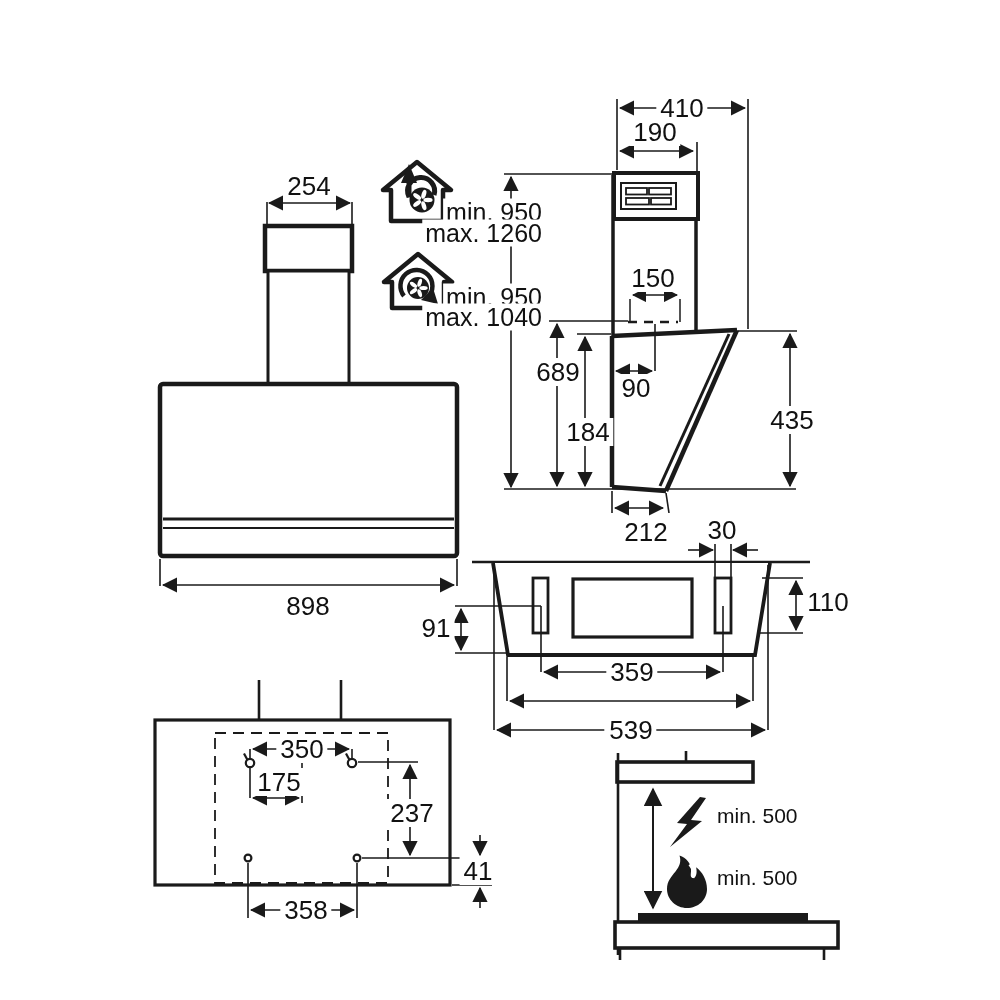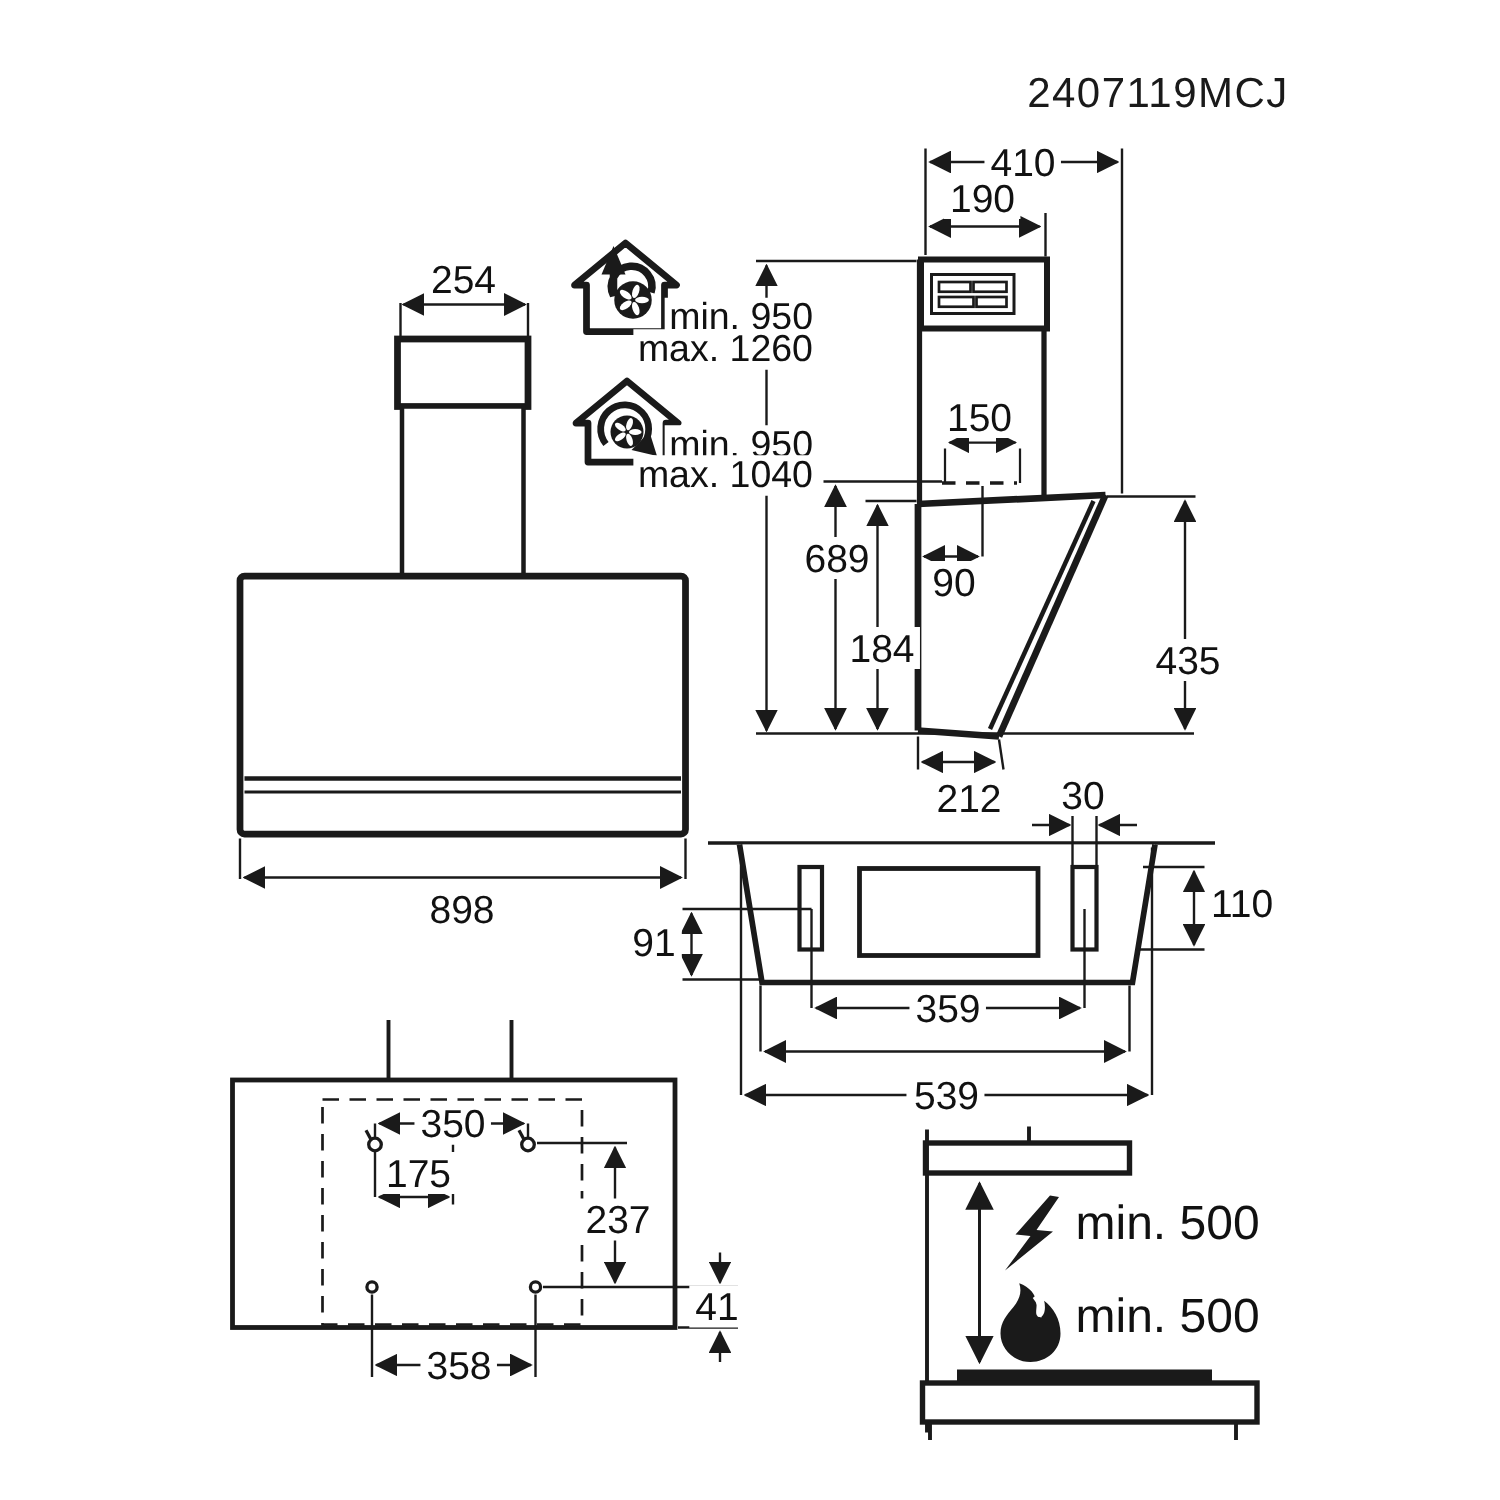--- a/index.html
+++ b/index.html
@@ -3,21 +3,21 @@
 <meta charset="utf-8">
 <style>
   html,body{margin:0;padding:0;background:#ffffff;}
   #canvas{position:relative;width:1000px;height:1000px;background:#fff;overflow:hidden;
           font-family:"Liberation Sans", sans-serif;color:#111;}
   #drawing{position:absolute;left:0;top:0;}
   .dim{position:absolute;transform:translate(-50%,-50%);font-size:26px;line-height:1;
        background:#fff;padding:1px 4px;white-space:nowrap;color:#111;}
   .dim-right{position:absolute;transform:translate(-100%,-50%);font-size:25px;line-height:1;
        background:#fff;padding:1px 3px;white-space:nowrap;color:#111;}
-  .dim-left{position:absolute;transform:translate(0,-50%);font-size:32px;line-height:1;
+  .dim-left{position:absolute;transform:translate(0,-50%);font-size:21px;line-height:1;
        background:#fff;padding:1px 3px;white-space:nowrap;color:#111;}
   .title{position:absolute;transform:translate(-50%,-50%);font-size:28px;letter-spacing:1px;
        color:#1a1a1a;white-space:nowrap;}
 </style>
 </head>
 <body>
 
 <div id="canvas">
 
 <svg id="drawing" width="1000" height="1000" viewBox="0 0 1000 1000">
@@ -250,37 +250,36 @@
                c6,4.5 10.9,12.3 10.9,21.8 c0,11 -9,19 -20,19 z" fill="#1a1a1a"></path>
       <path d="M693,878 c1.5,-5 0,-9.5 -3.5,-13.5" stroke="#fff" stroke-width="2.6" fill="none"></path>
     </g>
     <rect x="638" y="913" width="170" height="9" fill="#1a1a1a" stroke="none"></rect>
     <rect x="615" y="922" width="223" height="26" stroke-width="3.6" fill="#fff"></rect>
     <line x1="620" y1="948" x2="620" y2="960" stroke-width="2.6"></line>
     <line x1="824" y1="948" x2="824" y2="960" stroke-width="2.6"></line>
   </g>
 </svg>
 
-<div class="title" style="left:772px;top:62px">2407119MCJ</div>
 
 <div class="dim" style="left:309px;top:186px">254</div>
 <div class="dim" style="left:308px;top:606px">898</div>
 
 <div class="dim-right small" style="left:545px;top:212px">min. 950</div>
 <div class="dim-right small" style="left:545px;top:233px">max. 1260</div>
 <div class="dim-right small" style="left:545px;top:297px">min. 950</div>
 <div class="dim-right small" style="left:545px;top:317px">max. 1040</div>
 
 <div class="dim" style="left:682px;top:108px">410</div>
 <div class="dim" style="left:655px;top:132px">190</div>
 <div class="dim" style="left:653px;top:278px">150</div>
 <div class="dim" style="left:558px;top:372px">689</div>
 <div class="dim" style="left:588px;top:432px">184</div>
 <div class="dim" style="left:636px;top:388px">90</div>
-<div class="dim" style="left:792px;top:440px">435</div>
+<div class="dim" style="left:792px;top:420px">435</div>
 <div class="dim" style="left:646px;top:532px">212</div>
 
 <div class="dim" style="left:722px;top:530px">30</div>
 <div class="dim" style="left:828px;top:602px">110</div>
 <div class="dim" style="left:436px;top:628px">91</div>
 <div class="dim" style="left:632px;top:672px">359</div>
 <div class="dim" style="left:630px;top:729px">504</div>
 <div class="dim" style="left:631px;top:730px">539</div>
 
 <div class="dim" style="left:302px;top:749px">350</div>

